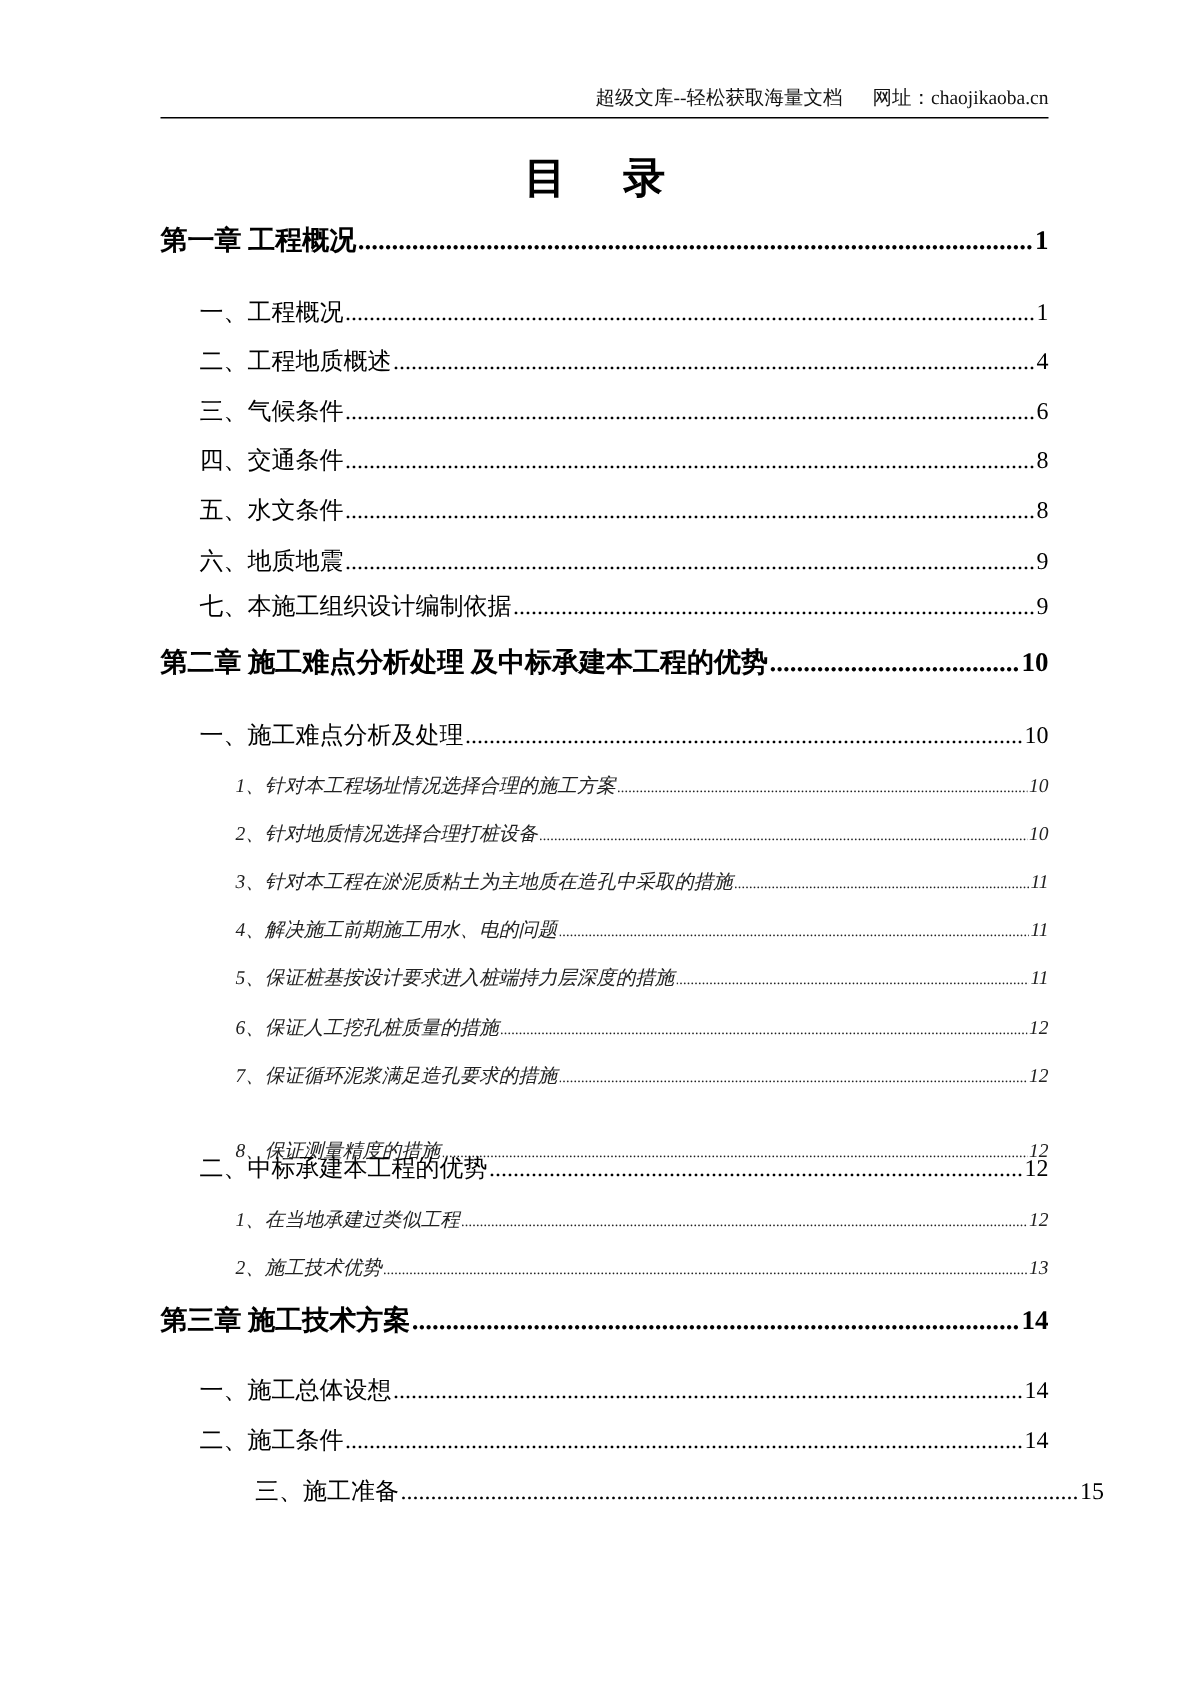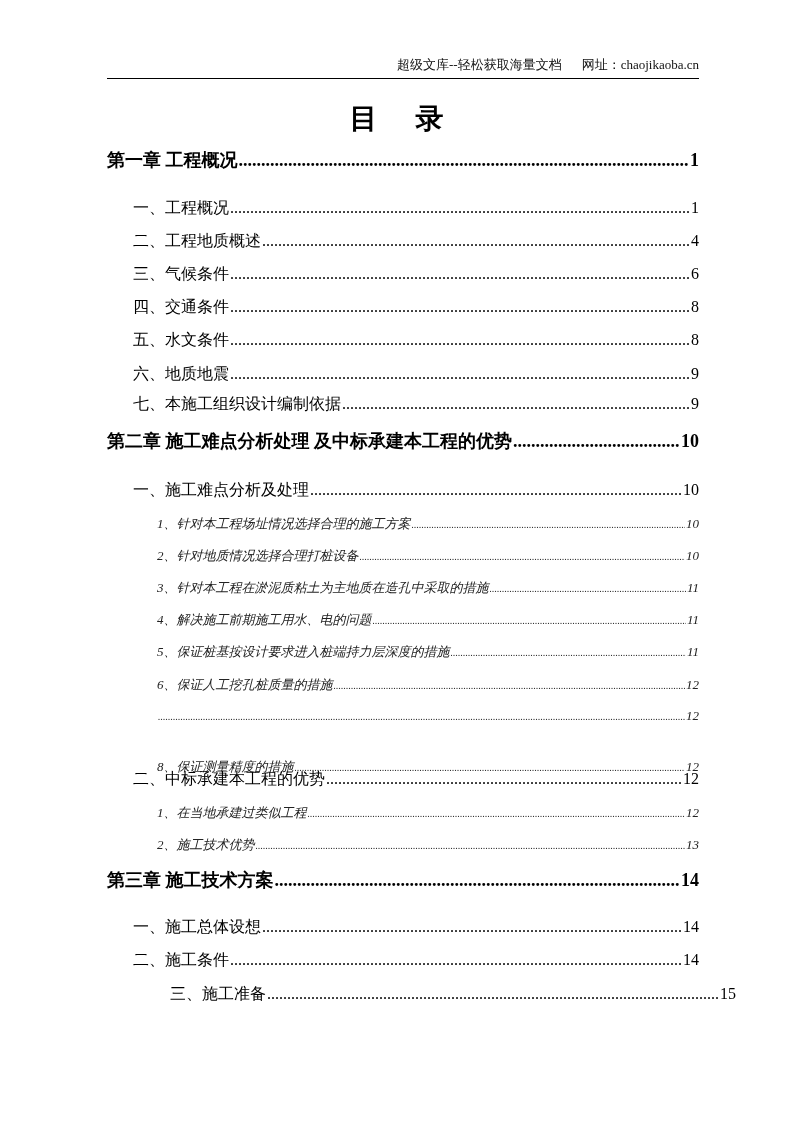--- a/index.html
+++ b/index.html
@@ -112,20 +112,21 @@
       <span class="label">5、保证桩基按设计要求进入桩端持力层深度的措施</span>
       <span class="dots"></span>
       <span class="page">11</span>
     </div>
     <div class="toc-line lvl3" style="top: 676px; font-style: italic;">
       <span class="label">6、保证人工挖孔桩质量的措施</span>
       <span class="dots"></span>
       <span class="page">12</span>
     </div>
     <div class="toc-line lvl3" style="top: 708px;">
+      <span class="label">7、保证循环泥浆满足造孔要求的措施</span>
       <span class="dots"></span>
       <span class="page">12</span>
     </div>
     <div class="toc-line lvl3" style="top: 740px; margin-top: 18px;">
       <span class="label">8、保证测量精度的措施</span>
       <span class="dots"></span>
       <span class="page">12</span>
     </div>
     <div class="toc-line lvl2" style="top: 769px;">
       <span class="label">二、中标承建本工程的优势</span>

